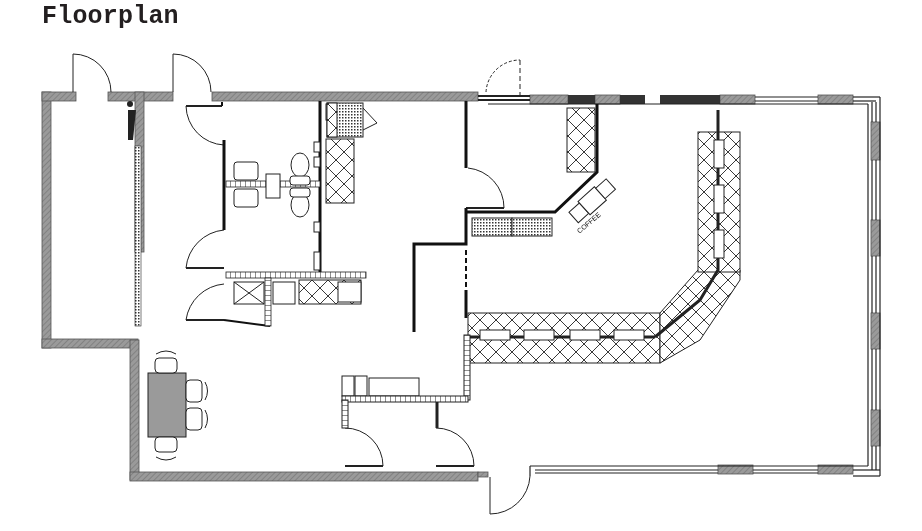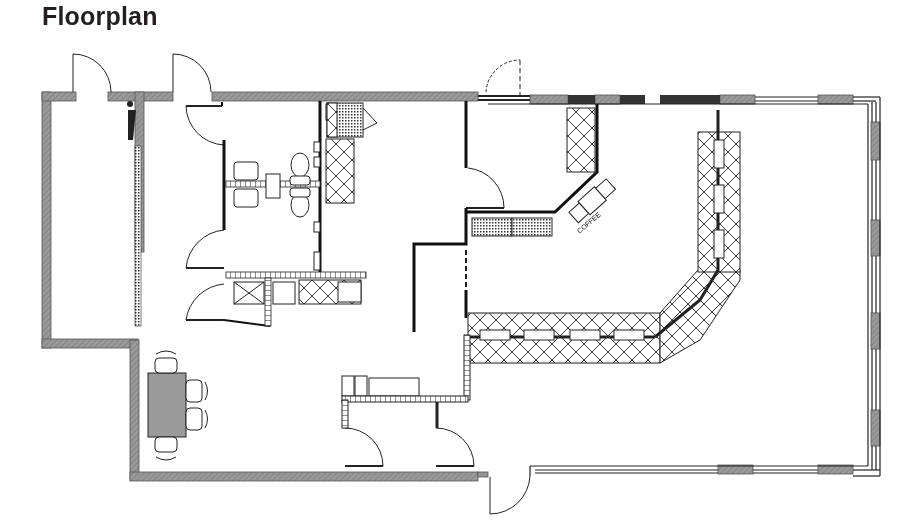--- a/index.html
+++ b/index.html
@@ -1,19 +1,19 @@
 <!DOCTYPE html>
 <html><head>
   <meta charset="utf-8">
   <style>
     html, body { margin: 0; padding: 0; background: #ffffff; }
     body { width: 922px; height: 531px; position: relative; overflow: hidden; font-family: "Liberation Sans", sans-serif; }
     .title {
       position: absolute; left: 42px; top: 2px;
-      font-family: Liberation Sans, sans-serif; font-weight: bold;
+      font-family: Liberation Mono, monospace; font-weight: bold;
       font-size: 25px; color: #231f20; letter-spacing: 0.2px;
     }
     svg.plan { position: absolute; left: 0; top: 0; }
   </style>
 </head>
 <body>
 
 <div class="title">Floorplan</div>
 
 <svg class="plan" width="922" height="531" viewBox="0 0 922 531" xmlns="http://www.w3.org/2000/svg">

